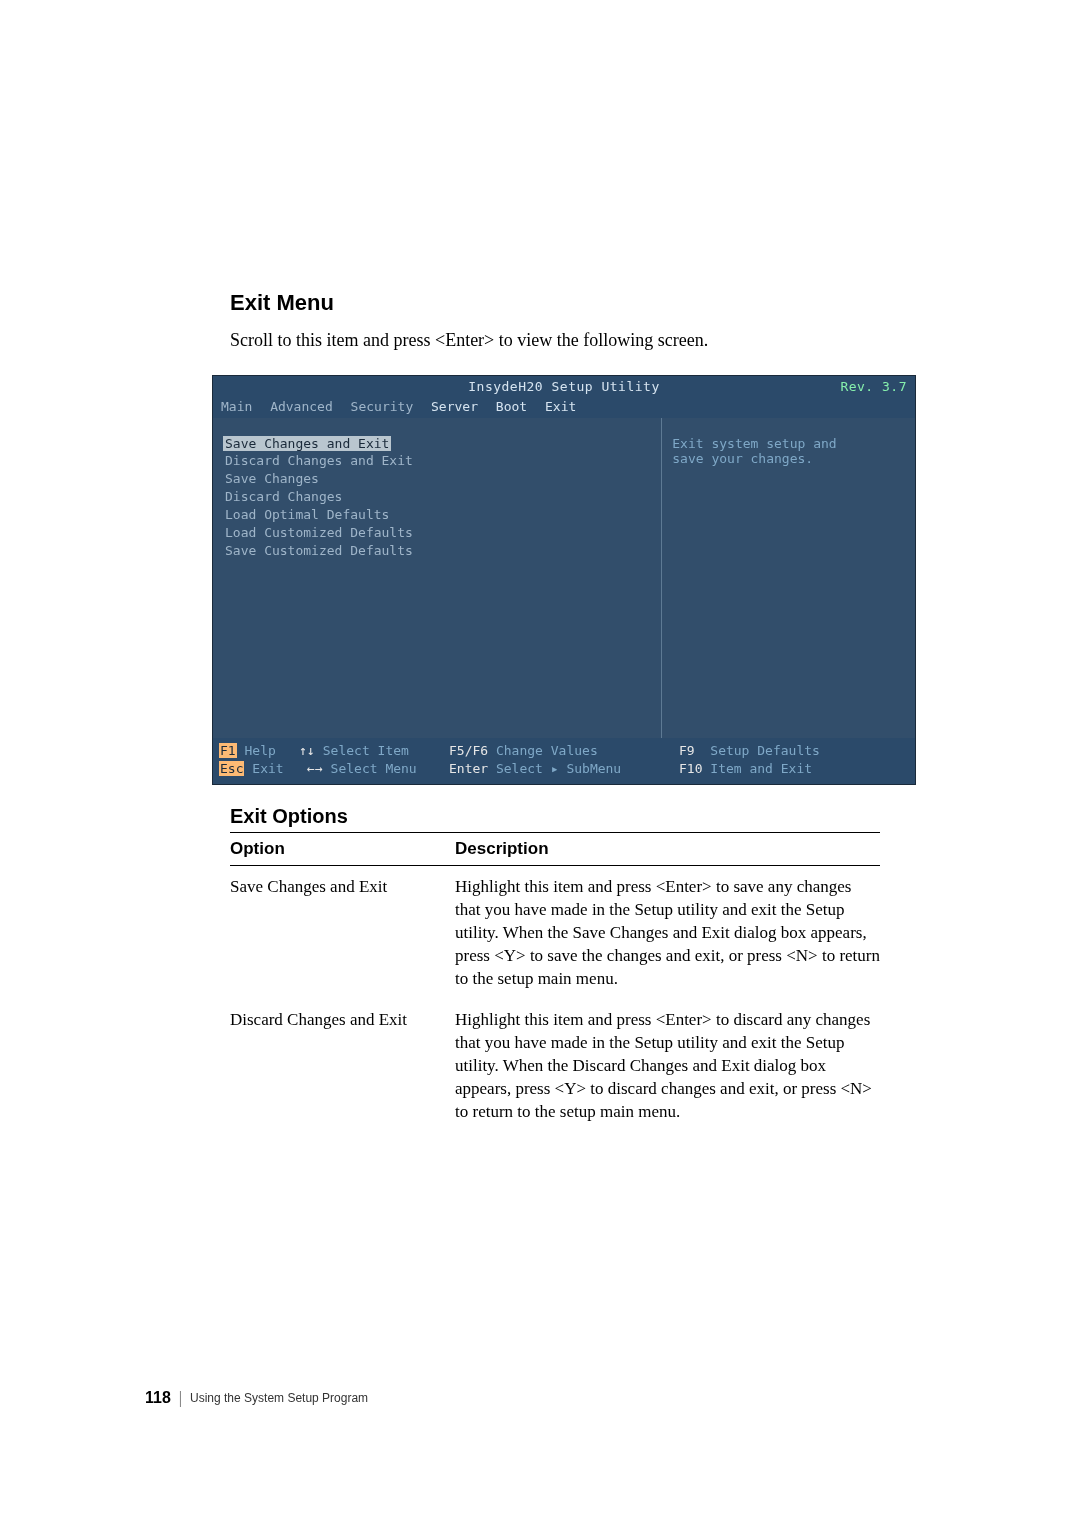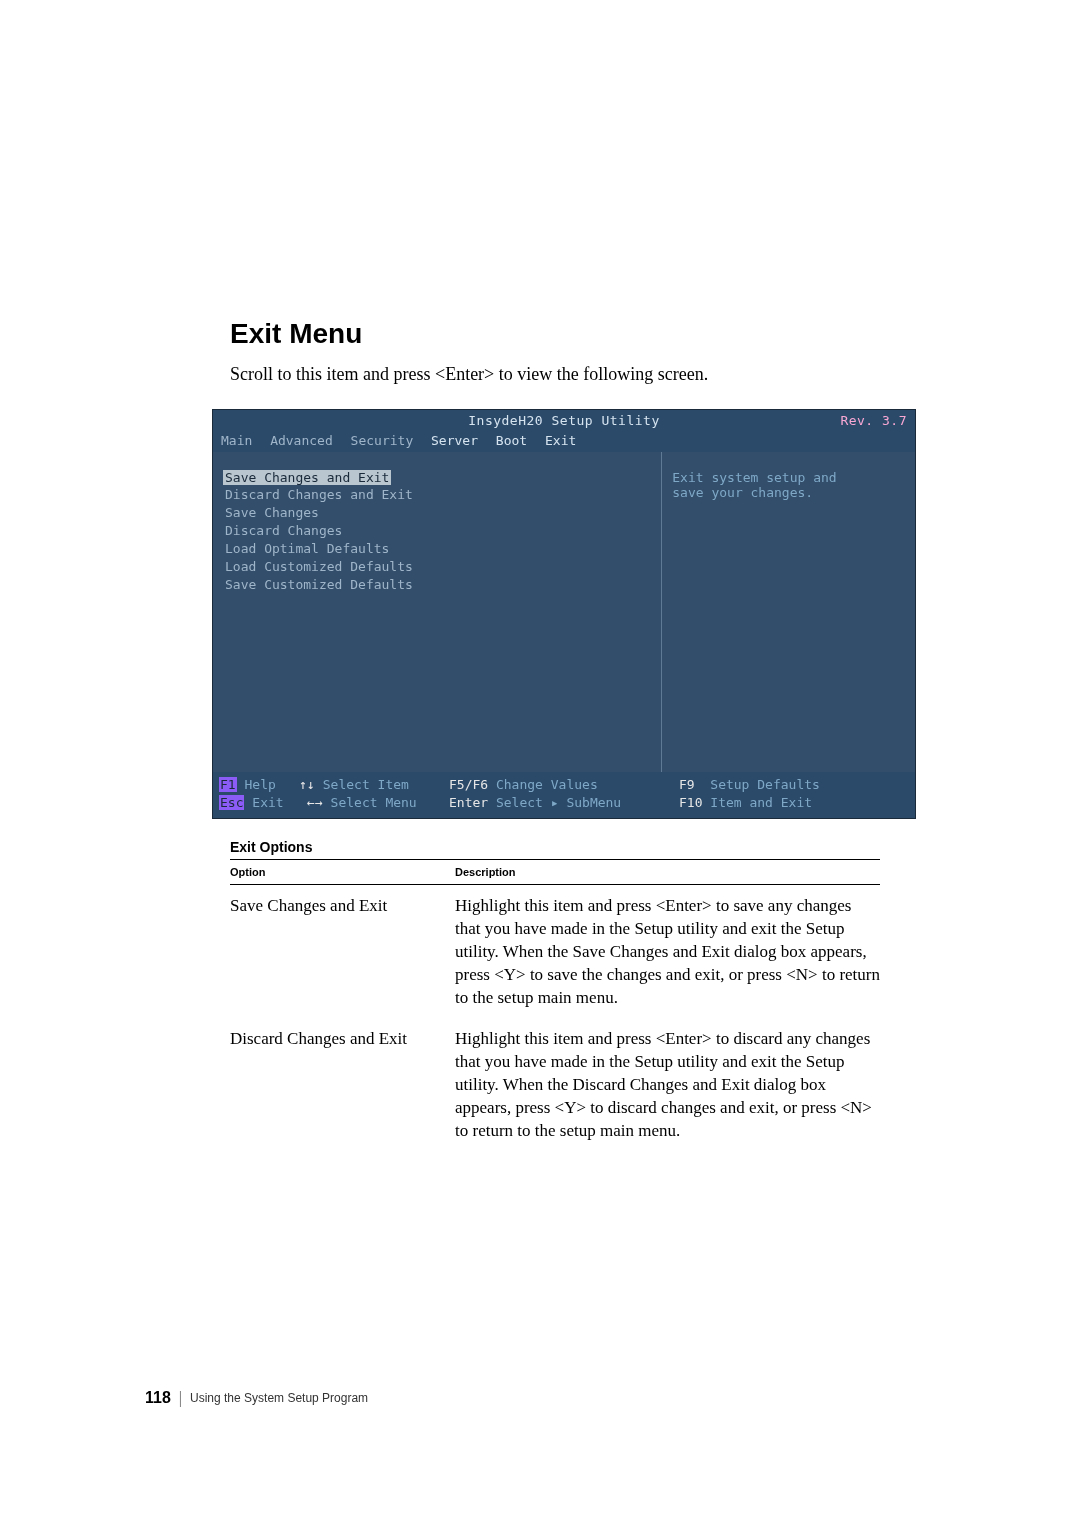--- a/index.html
+++ b/index.html
@@ -10,23 +10,22 @@
     font-family: Georgia, "Times New Roman", serif;
     color: #000;
     position: relative;
   }
   .page {
     padding: 290px 200px 0 230px;
   }
   h2 {
     font-family: "Helvetica Neue", Arial, sans-serif;
     font-weight: 700;
-    font-size: 28px;
+    font-size: 22px;
     margin-bottom: 14px;
-    margin-top: 28px;
   }
   .intro {
     font-size: 18px;
     margin-bottom: 24px;
   }
   
   .bios {
     width: 704px;
     margin-left: -18px;
     background: #2b4a6a;
@@ -41,21 +40,21 @@
     position: relative;
     background: #2b4a6a;
     color: #d6e4f0;
     padding: 3px 6px;
     letter-spacing: 0.5px;
   }
   .bios-title .rev {
     position: absolute;
     right: 8px;
     top: 3px;
-    color: #f9a8d4;
+    color: #86efac;
   }
   .bios-tabs {
     background: #2b4a6a;
     color: #9fb5c9;
     padding: 2px 8px 4px;
   }
   .bios-tabs span {
     margin-right: 10px;
     color: #9fb5c9;
   }
@@ -88,43 +87,43 @@
   }
   .bios-footer {
     display: flex;
     background: #2b4a6a;
     padding: 4px 6px 6px;
     line-height: 1.4;
   }
   .bios-footer .col { flex: 1; }
   .bios-footer .key { color: #e6e6e6; }
   .bios-footer .lbl { color: #7fa8c7; }
-  .bios-footer .high { background: #8b5cf6; color: #1a2a3a; padding: 0 1px; }
+  .bios-footer .high { background: #fdba74; color: #1a2a3a; padding: 0 1px; }
 
   
   .tbl-title {
     font-family: "Helvetica Neue", Arial, sans-serif;
     font-weight: 700;
-    font-size: 14px;
+    font-size: 20px;
     margin-top: 20px;
     margin-bottom: 4px;
   }
   .opts {
     width: 100%;
     border-top: 1px solid #000;
     border-collapse: collapse;
     font-size: 17px;
   }
   .opts th {
     font-family: "Helvetica Neue", Arial, sans-serif;
     font-weight: 700;
     text-align: left;
     padding: 6px 0;
     border-bottom: 1px solid #000;
-    font-size: 11px;
+    font-size: 17px;
   }
   .opts td {
     vertical-align: top;
     padding: 10px 0 8px;
     line-height: 1.35;
   }
   .opts td:first-child { width: 225px; padding-right: 10px; }
   .footer {
     position: absolute;
     bottom: 120px;

